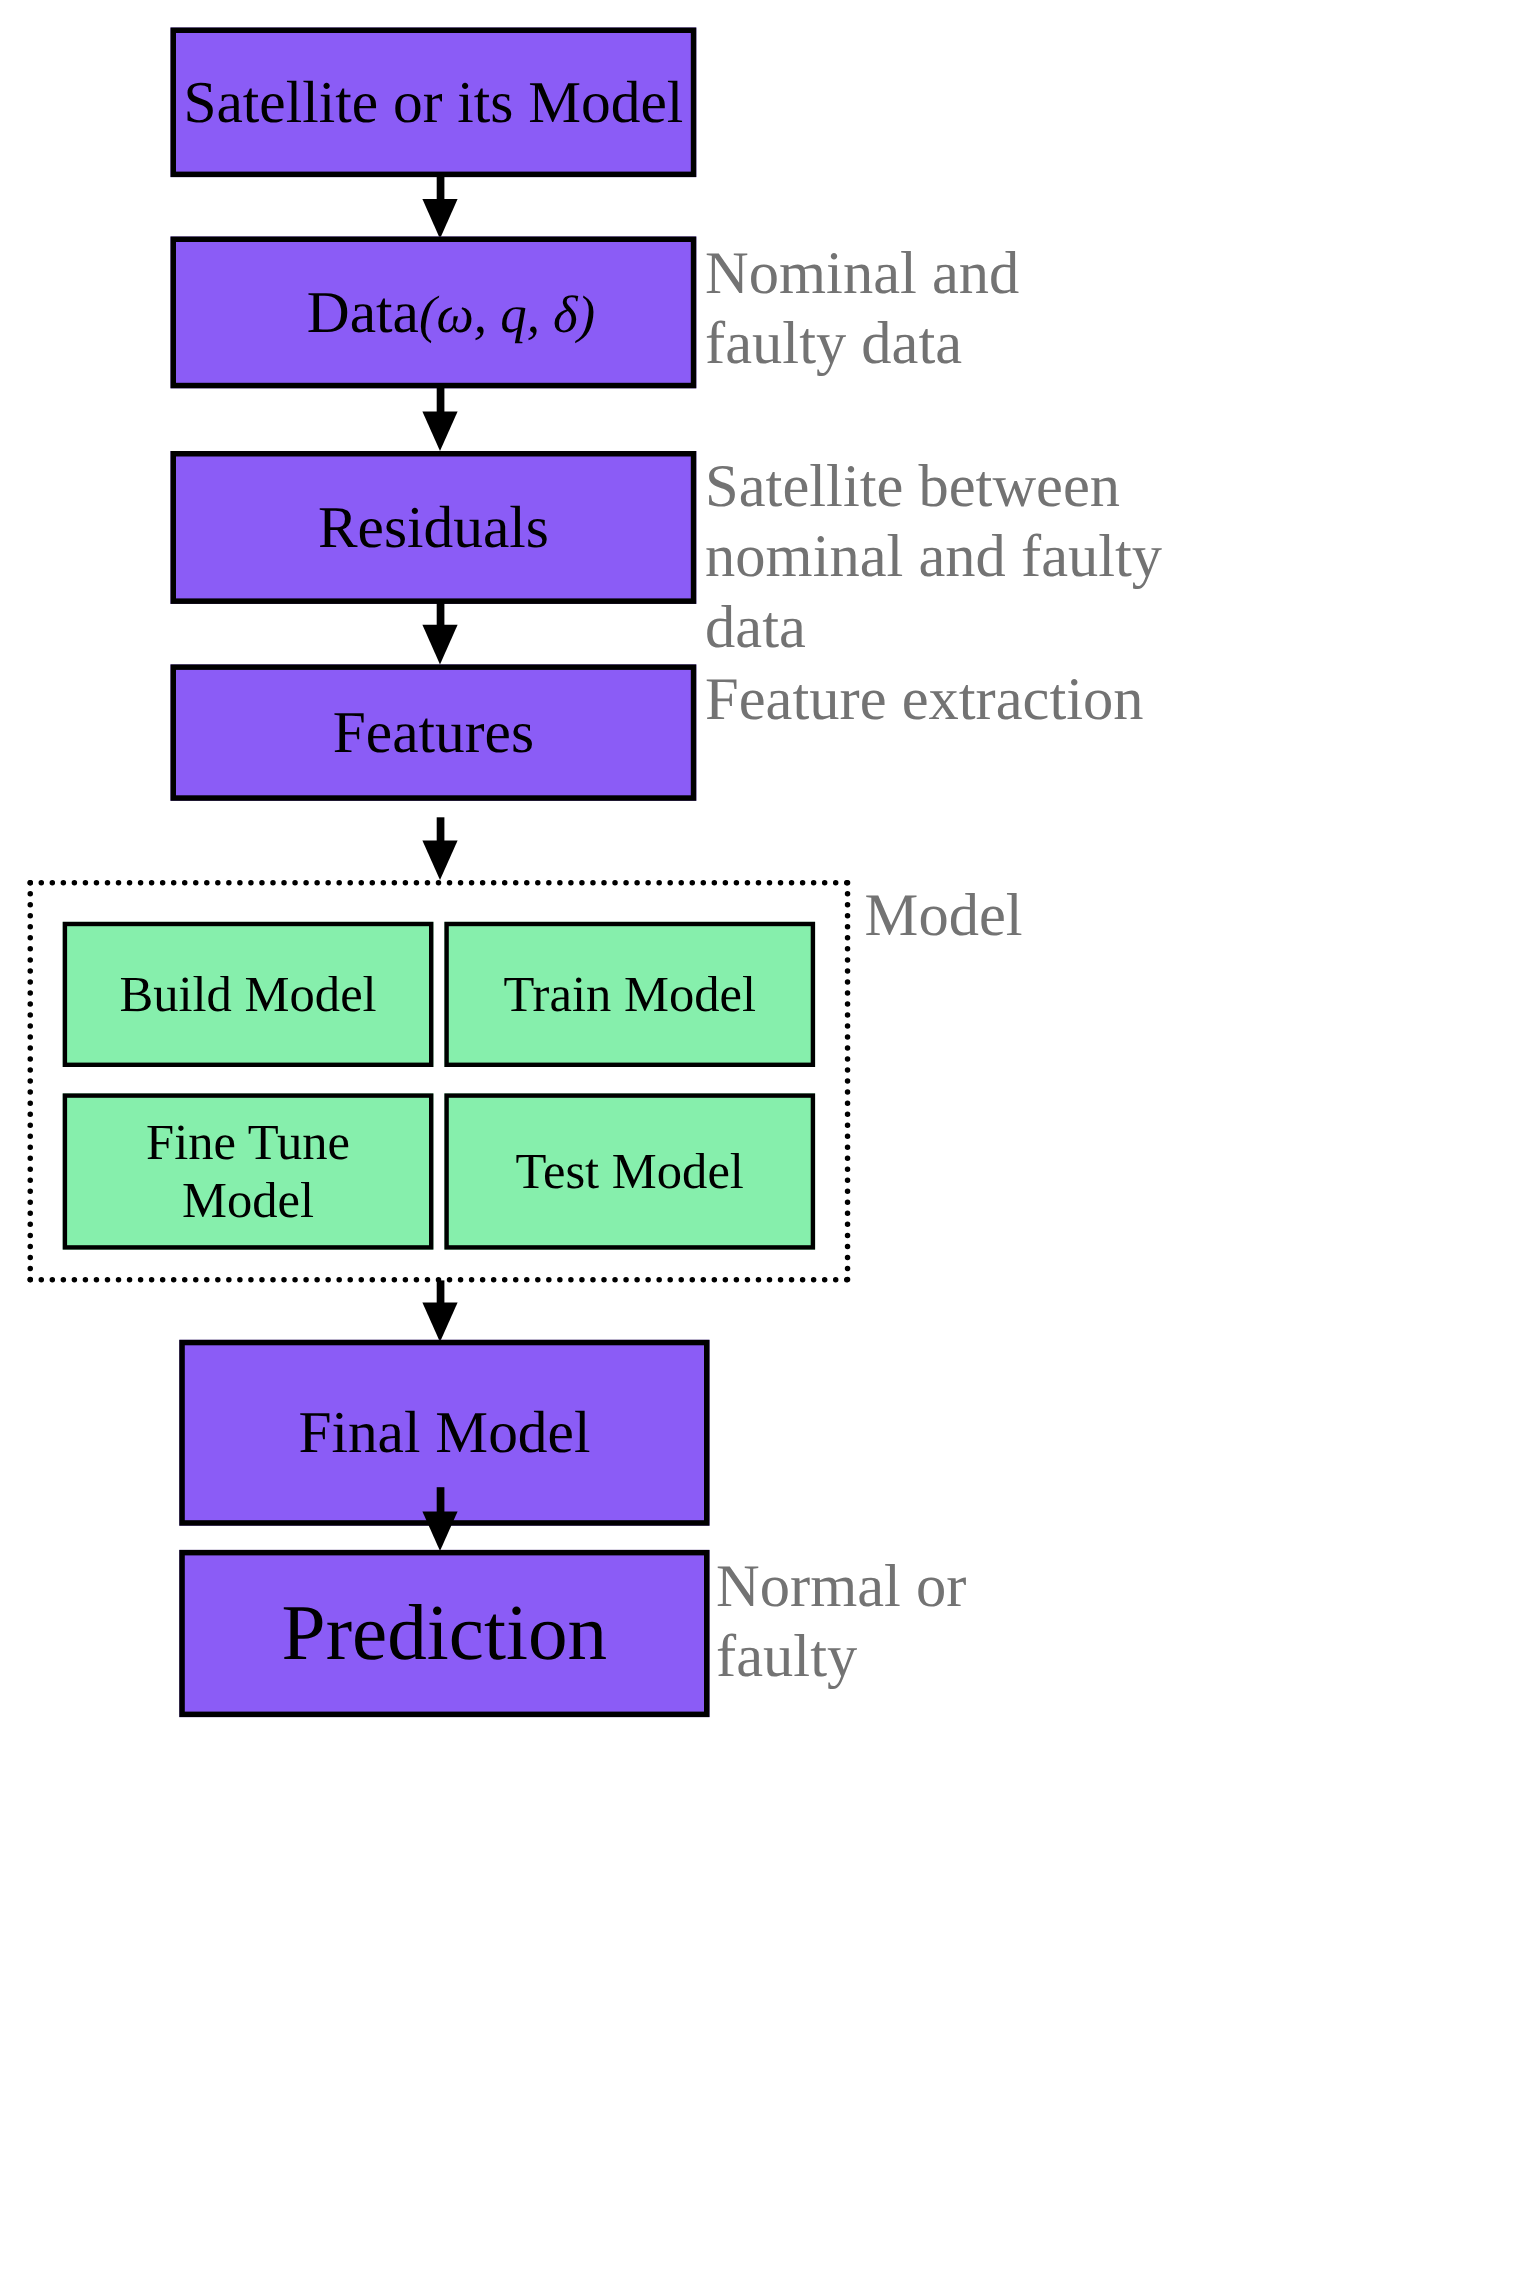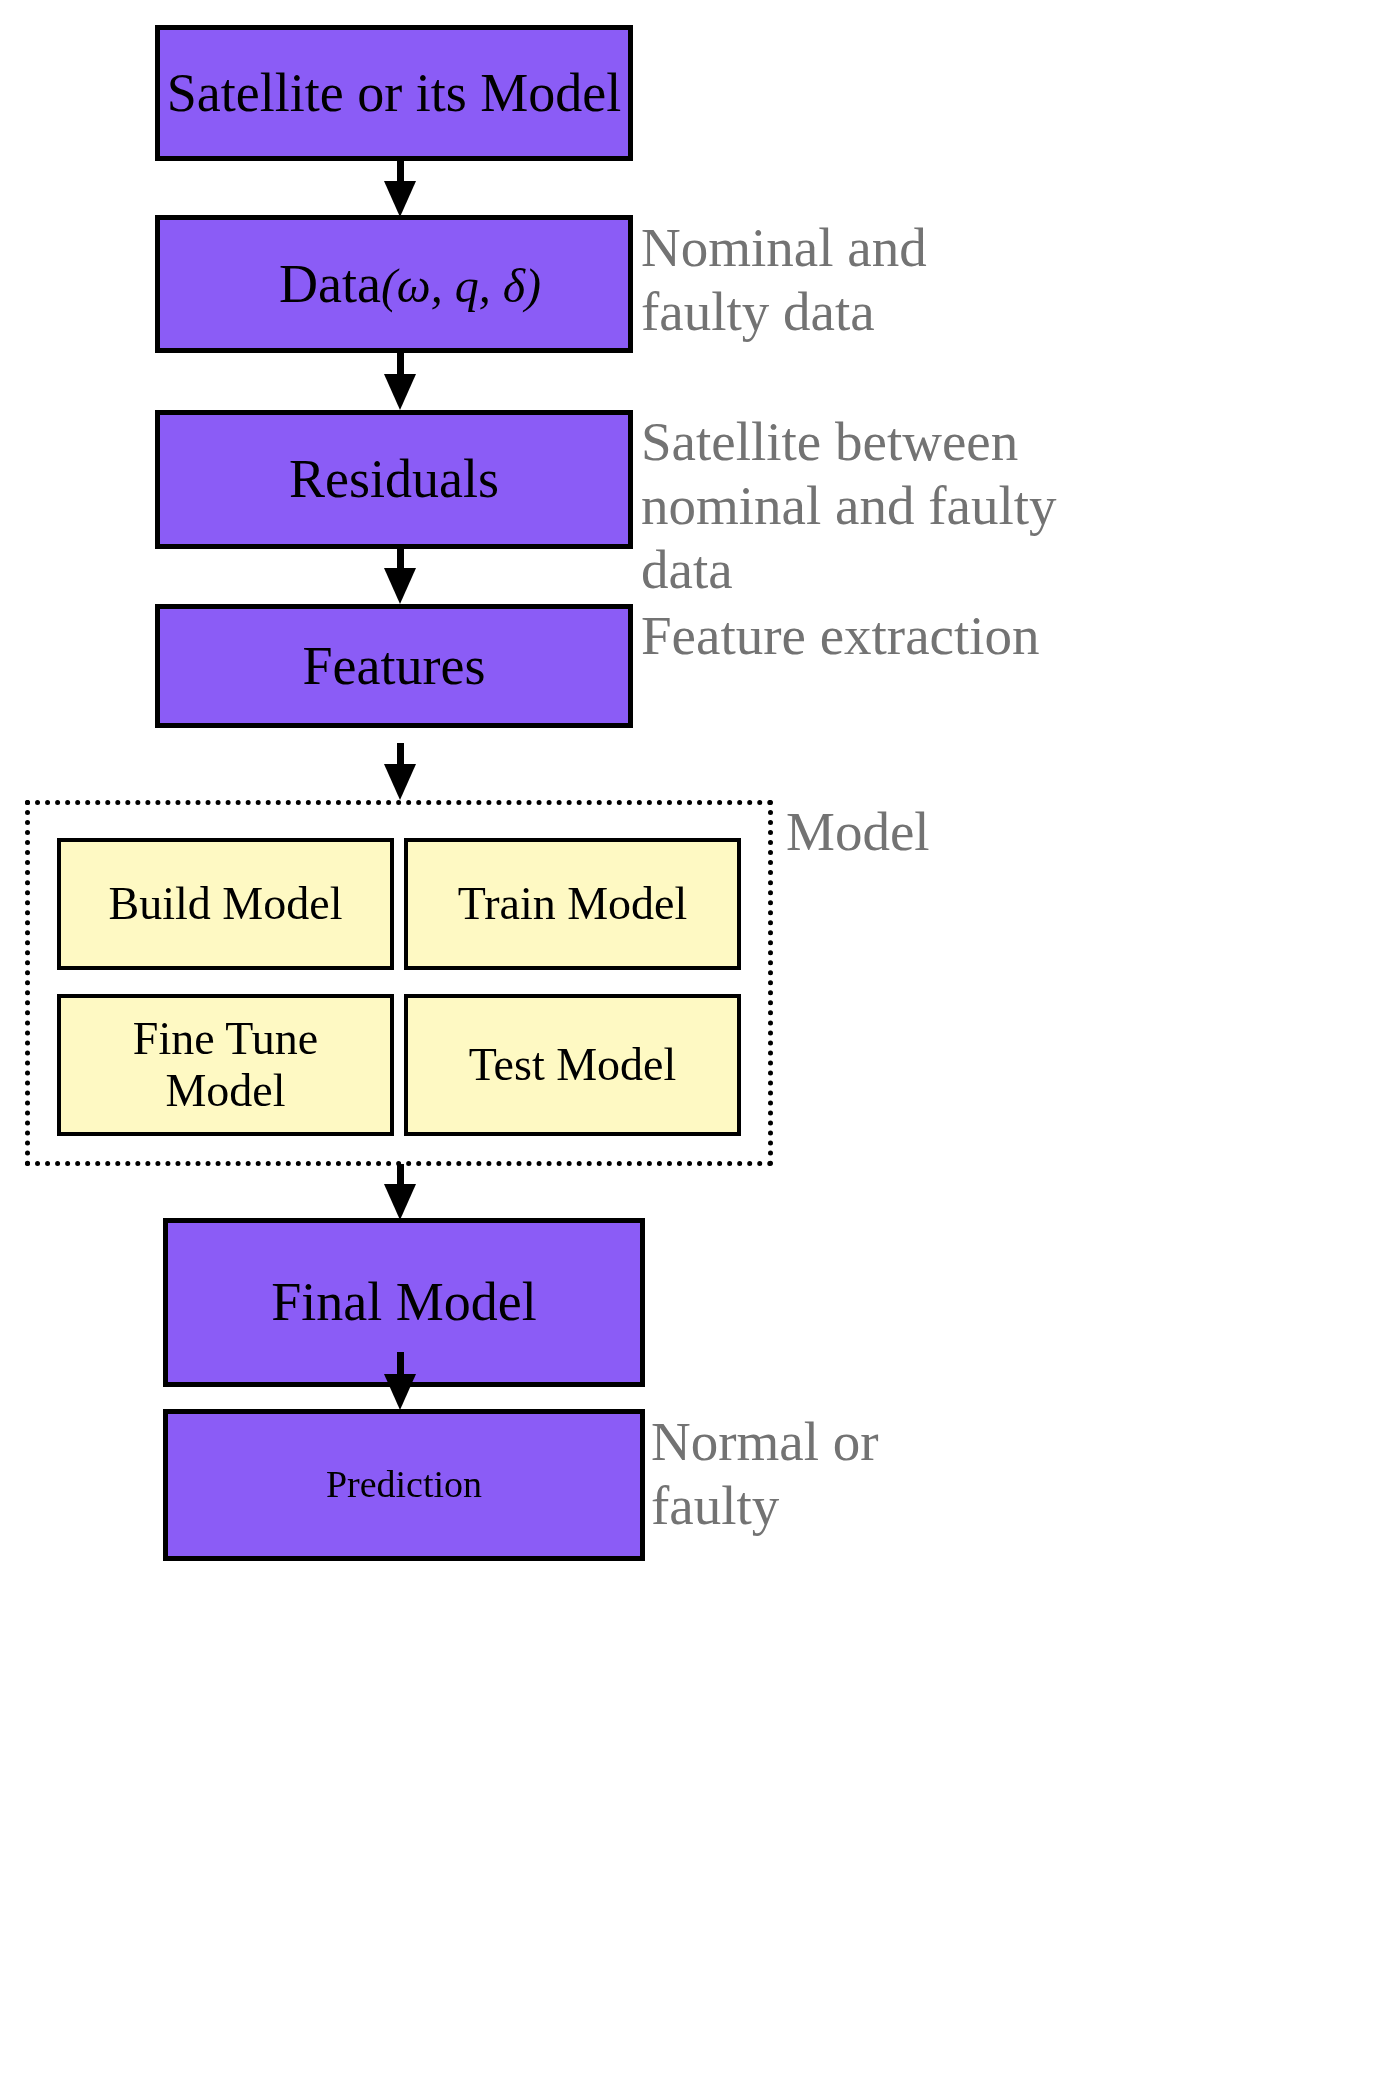--- a/index.html
+++ b/index.html
@@ -45,21 +45,21 @@
   .main-box .label { font-size: 54px; }
 
   #node-satellite   { top: 25px;   height: 136px; }
   #node-data        { top: 215px;  height: 138px; padding-left: 32px; }
   #node-residuals   { top: 410px;  height: 139px; }
   #node-features    { top: 604px;  height: 124px; }
 
   #node-final-model { left: 163px; width: 482px; top: 1218px; height: 169px; }
   #node-final-model .label { font-size: 54px; }
   #node-prediction  { left: 163px; width: 482px; top: 1409px; height: 152px; }
-  #node-prediction  .label { font-size: 38px; }
+  #node-prediction  .label { font-size: 72px; }
 
   
   #node-data .label {
     font-size: 54px;
   }
   .math-i {
     font-style: italic;
     font-size: 48px;
   }
 
@@ -72,21 +72,21 @@
     height: 366px;
     box-sizing: border-box;
     border: 5px dotted #000;
     background: #fff;
   }
 
   .sub-box {
     position: absolute;
     box-sizing: border-box;
     border: 4px solid #000;
-    background: #fef9c3;
+    background: #86efac;
     display: flex;
     align-items: center;
     justify-content: center;
     text-align: center;
   }
   .sub-box .label {
     font-size: 46px;
     line-height: 1.12;
     white-space: pre-line;
     display: block;

